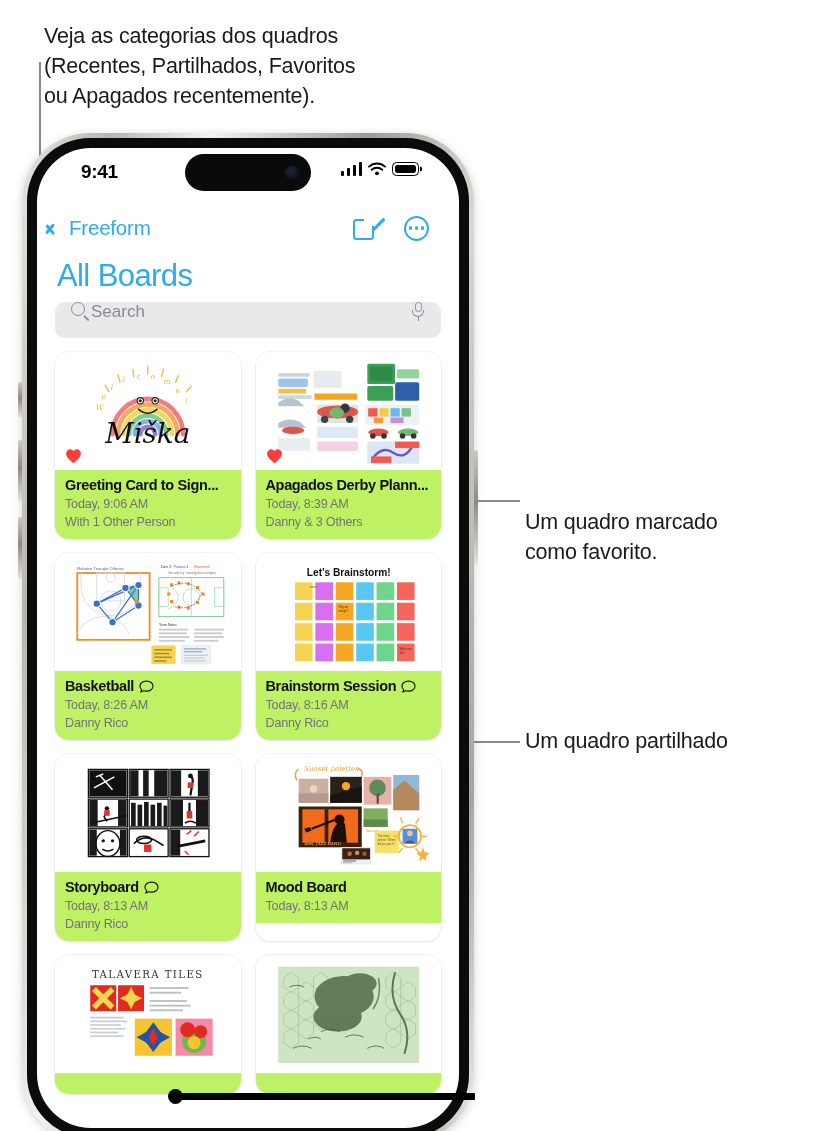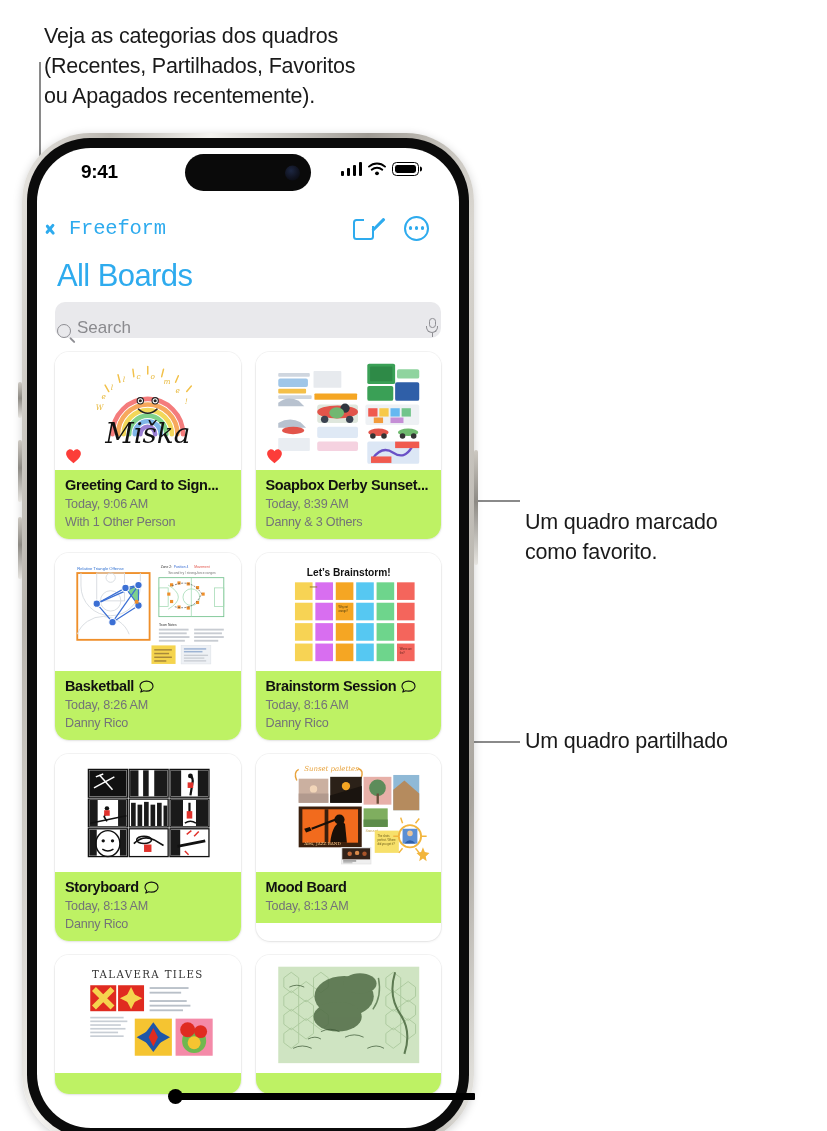--- a/index.html
+++ b/index.html
@@ -97,21 +97,21 @@
   .batt::after {
     content:""; position:absolute; right:-4px; top:50%; transform:translateY(-50%);
     width:2px; height:5px; background:#000; border-radius:0 2px 2px 0;
   }
   .batt .fill { width: 100%; height: 100%; background: #000; border-radius: 2.4px; }
 
   
   #navbar {
     position: relative; height: 52px;
     padding: 0 30px 0 16px;
-    display: flex;  font-family: Liberation Mono, monospace;
+    display: flex; 
   }
   #back-btn {
     display: flex; align-items: center; gap: 5px;
     color: #2eabee; font-size: 20.5px; letter-spacing: -0.2px;
     cursor: pointer;
   }
   .chev {
     width: 11px; height: 19px; position: relative; flex: none;
   }
   .chev::before, .chev::after {
@@ -143,21 +143,21 @@
 
   
   #title {
     padding: 4px 0 8px 20px;
     font-size: 31px; font-weight: normal; color: #2eabee;
     letter-spacing: -0.6px;
   }
   #search {
     margin: 0 18px 14px 18px; height: 36px;
     background: #e9e9ec; border-radius: 10px;
-    display: flex; align-items: flex-end; padding: 0 2px;
+    display: flex; align-items: flex-start; padding: 0 16px;
     cursor: text;
   }
   .mag {
     width: 14px; height: 14px; border: 1.8px solid #8e8e93;
     border-radius: 50%; position: relative; flex: none; margin-right: 6px;
   }
   .mag::after {
     content:""; position:absolute; right:-5px; bottom:-3.5px;
     width:6.5px; height:1.8px; background:#8e8e93; border-radius:1px;
     transform: rotate(45deg);
@@ -415,21 +415,21 @@
                 <path d="M126 110 q10-14 22-6 t20-6" stroke="#6a51c6" stroke-width="2.5" fill="none"></path>
                 <rect x="150" y="92" width="26" height="7" fill="#f05a4f"></rect>
                 <rect x="124" y="108" width="22" height="7" fill="#f05a4f"></rect>
               </svg>
               <svg class="heart" viewBox="0 0 24 22">
                 <path d="M12 21 C2 13.5 1 8.5 3.8 4.9 C6.3 1.7 10.3 2.4 12 5.6 C13.7 2.4 17.7 1.7 20.2 4.9 C23 8.5 22 13.5 12 21 Z" fill="#fc3d39"></path>
               </svg>
             </div>
             <div class="meta">
               <div class="name">
-                <span>Soapbox Derby Sunset...</span>
+                <span>Apagados Derby Plann...</span>
               </div>
               <div class="sub">Today, 8:39 AM</div>
               <div class="sub">Danny &amp; 3 Others</div>
             </div>
           </div>
 
           <div class="card">
             <div class="thumb">
               <svg class="art" viewBox="0 0 200 118">
                 <text x="24" y="14" font-size="4.5" fill="#2f6fd0" font-family="Liberation Sans, sans-serif">Relative Triangle Offense</text>

